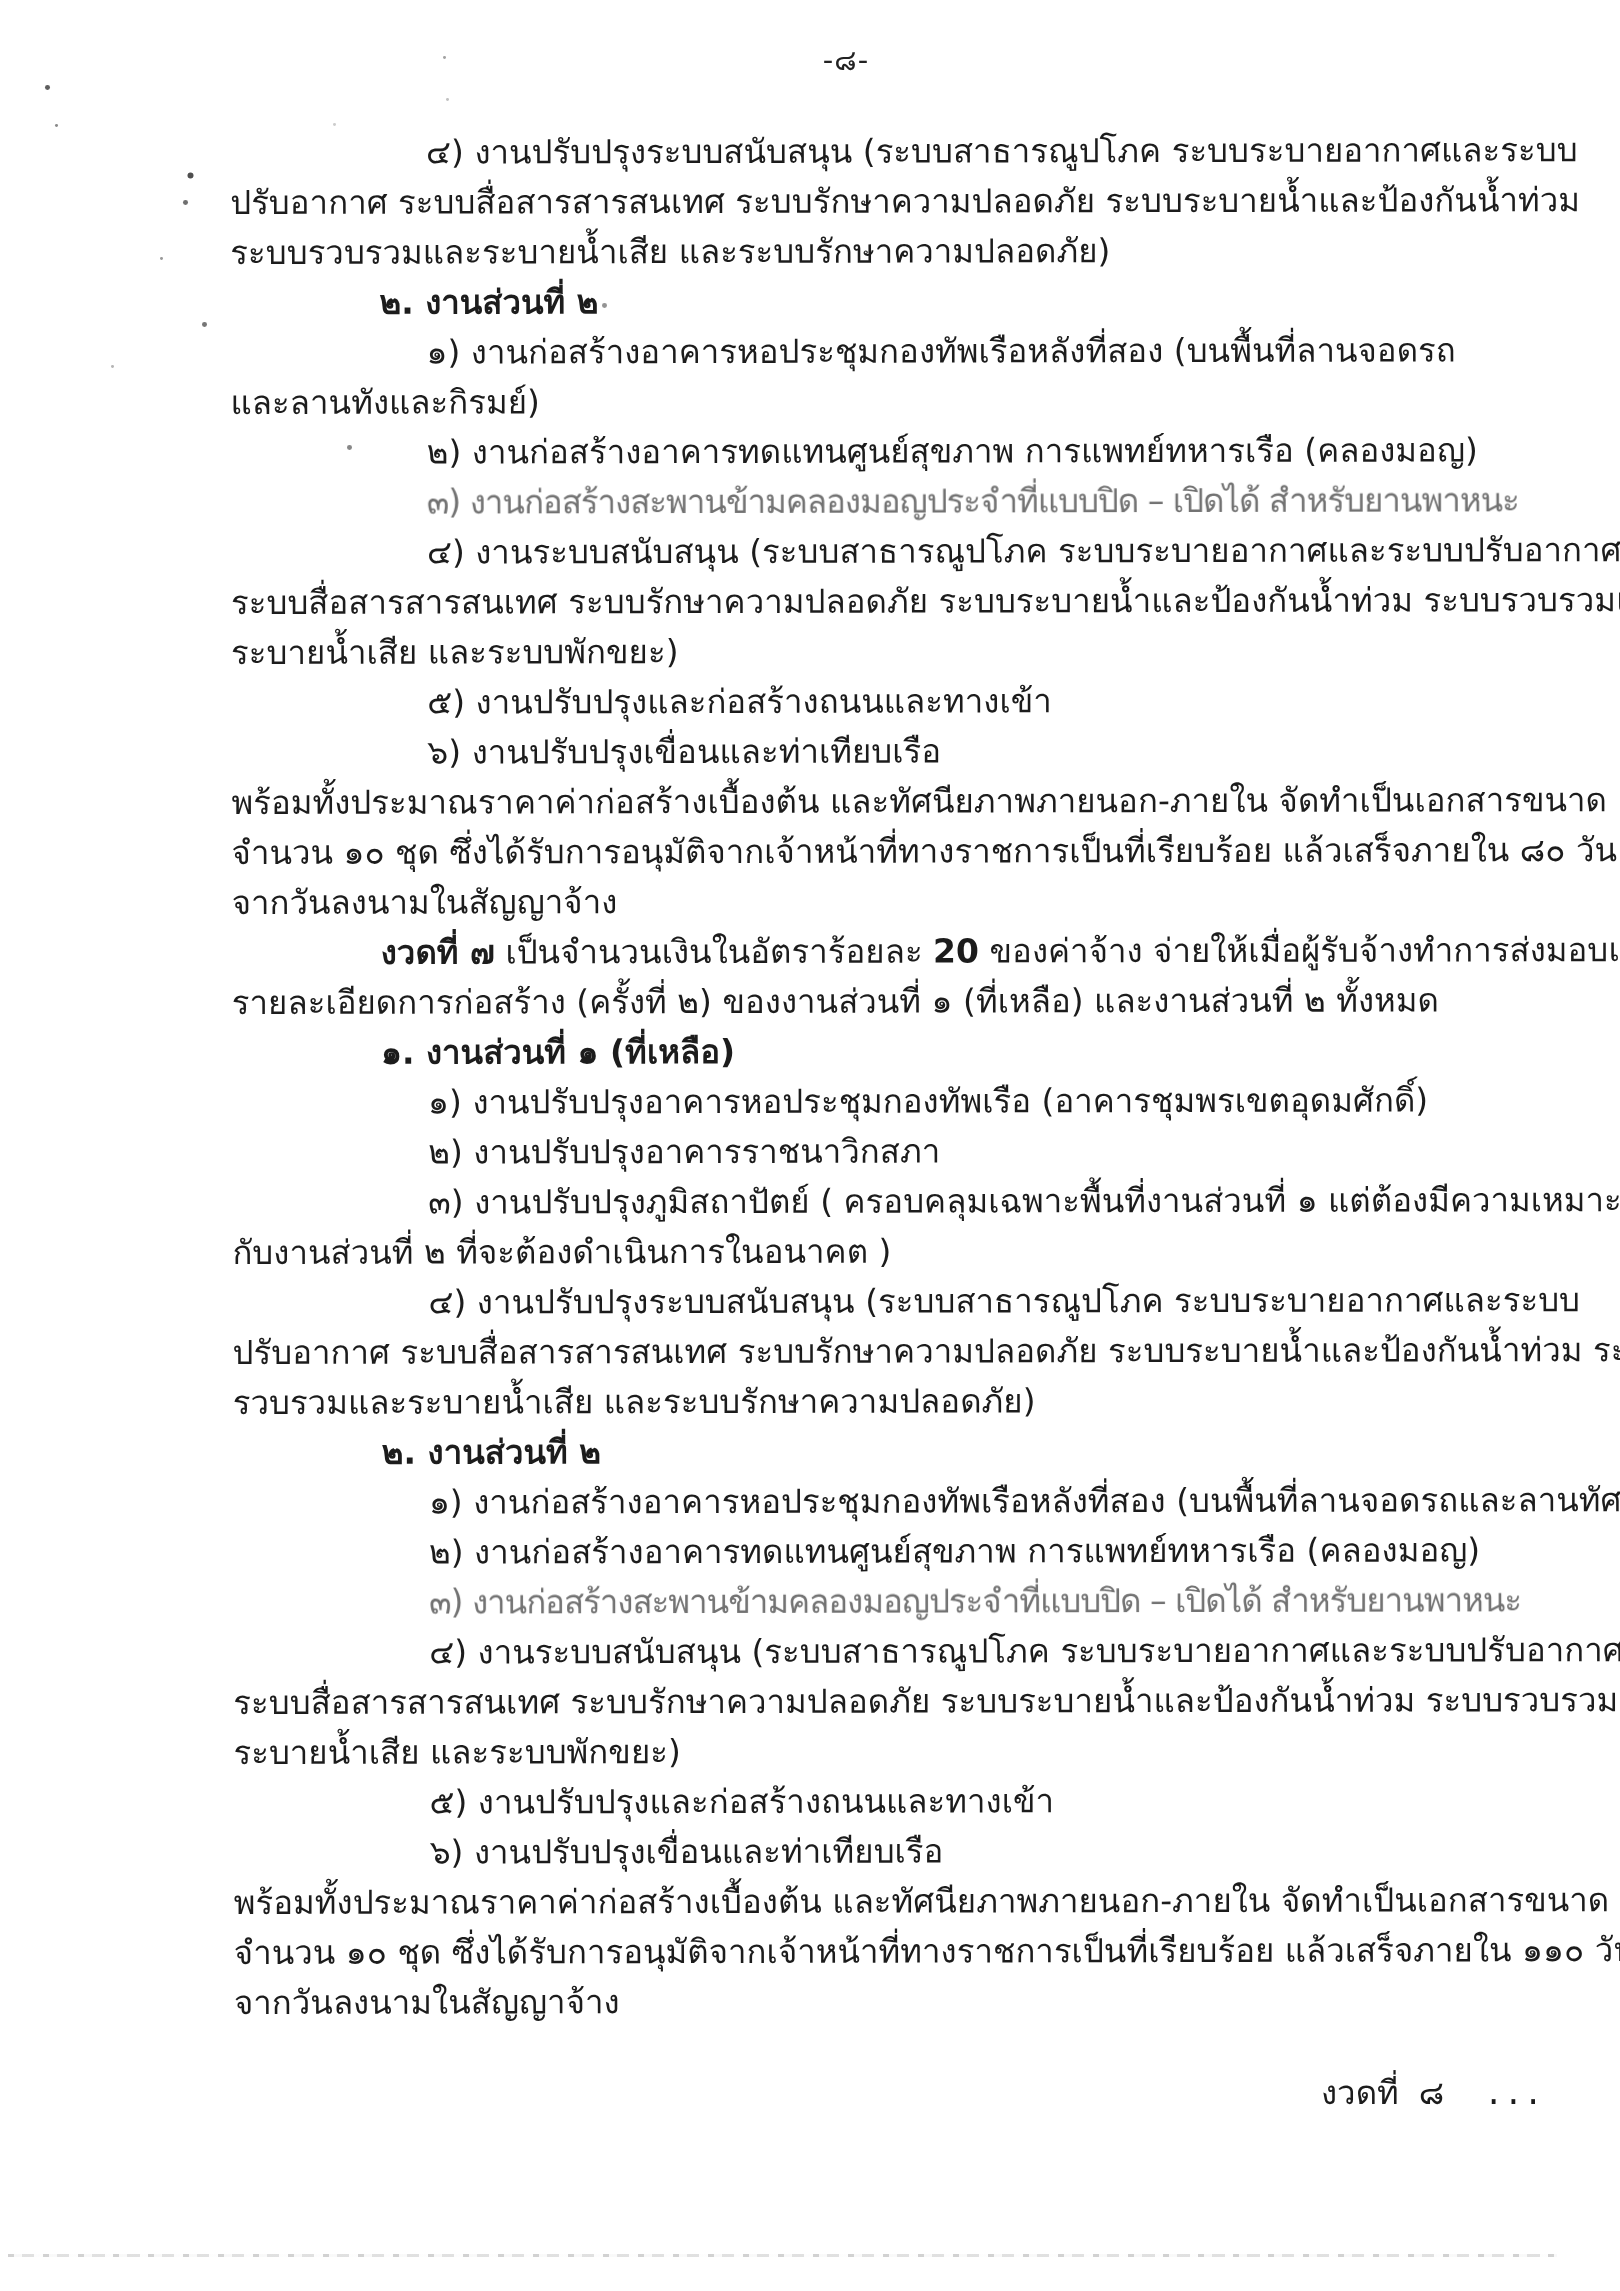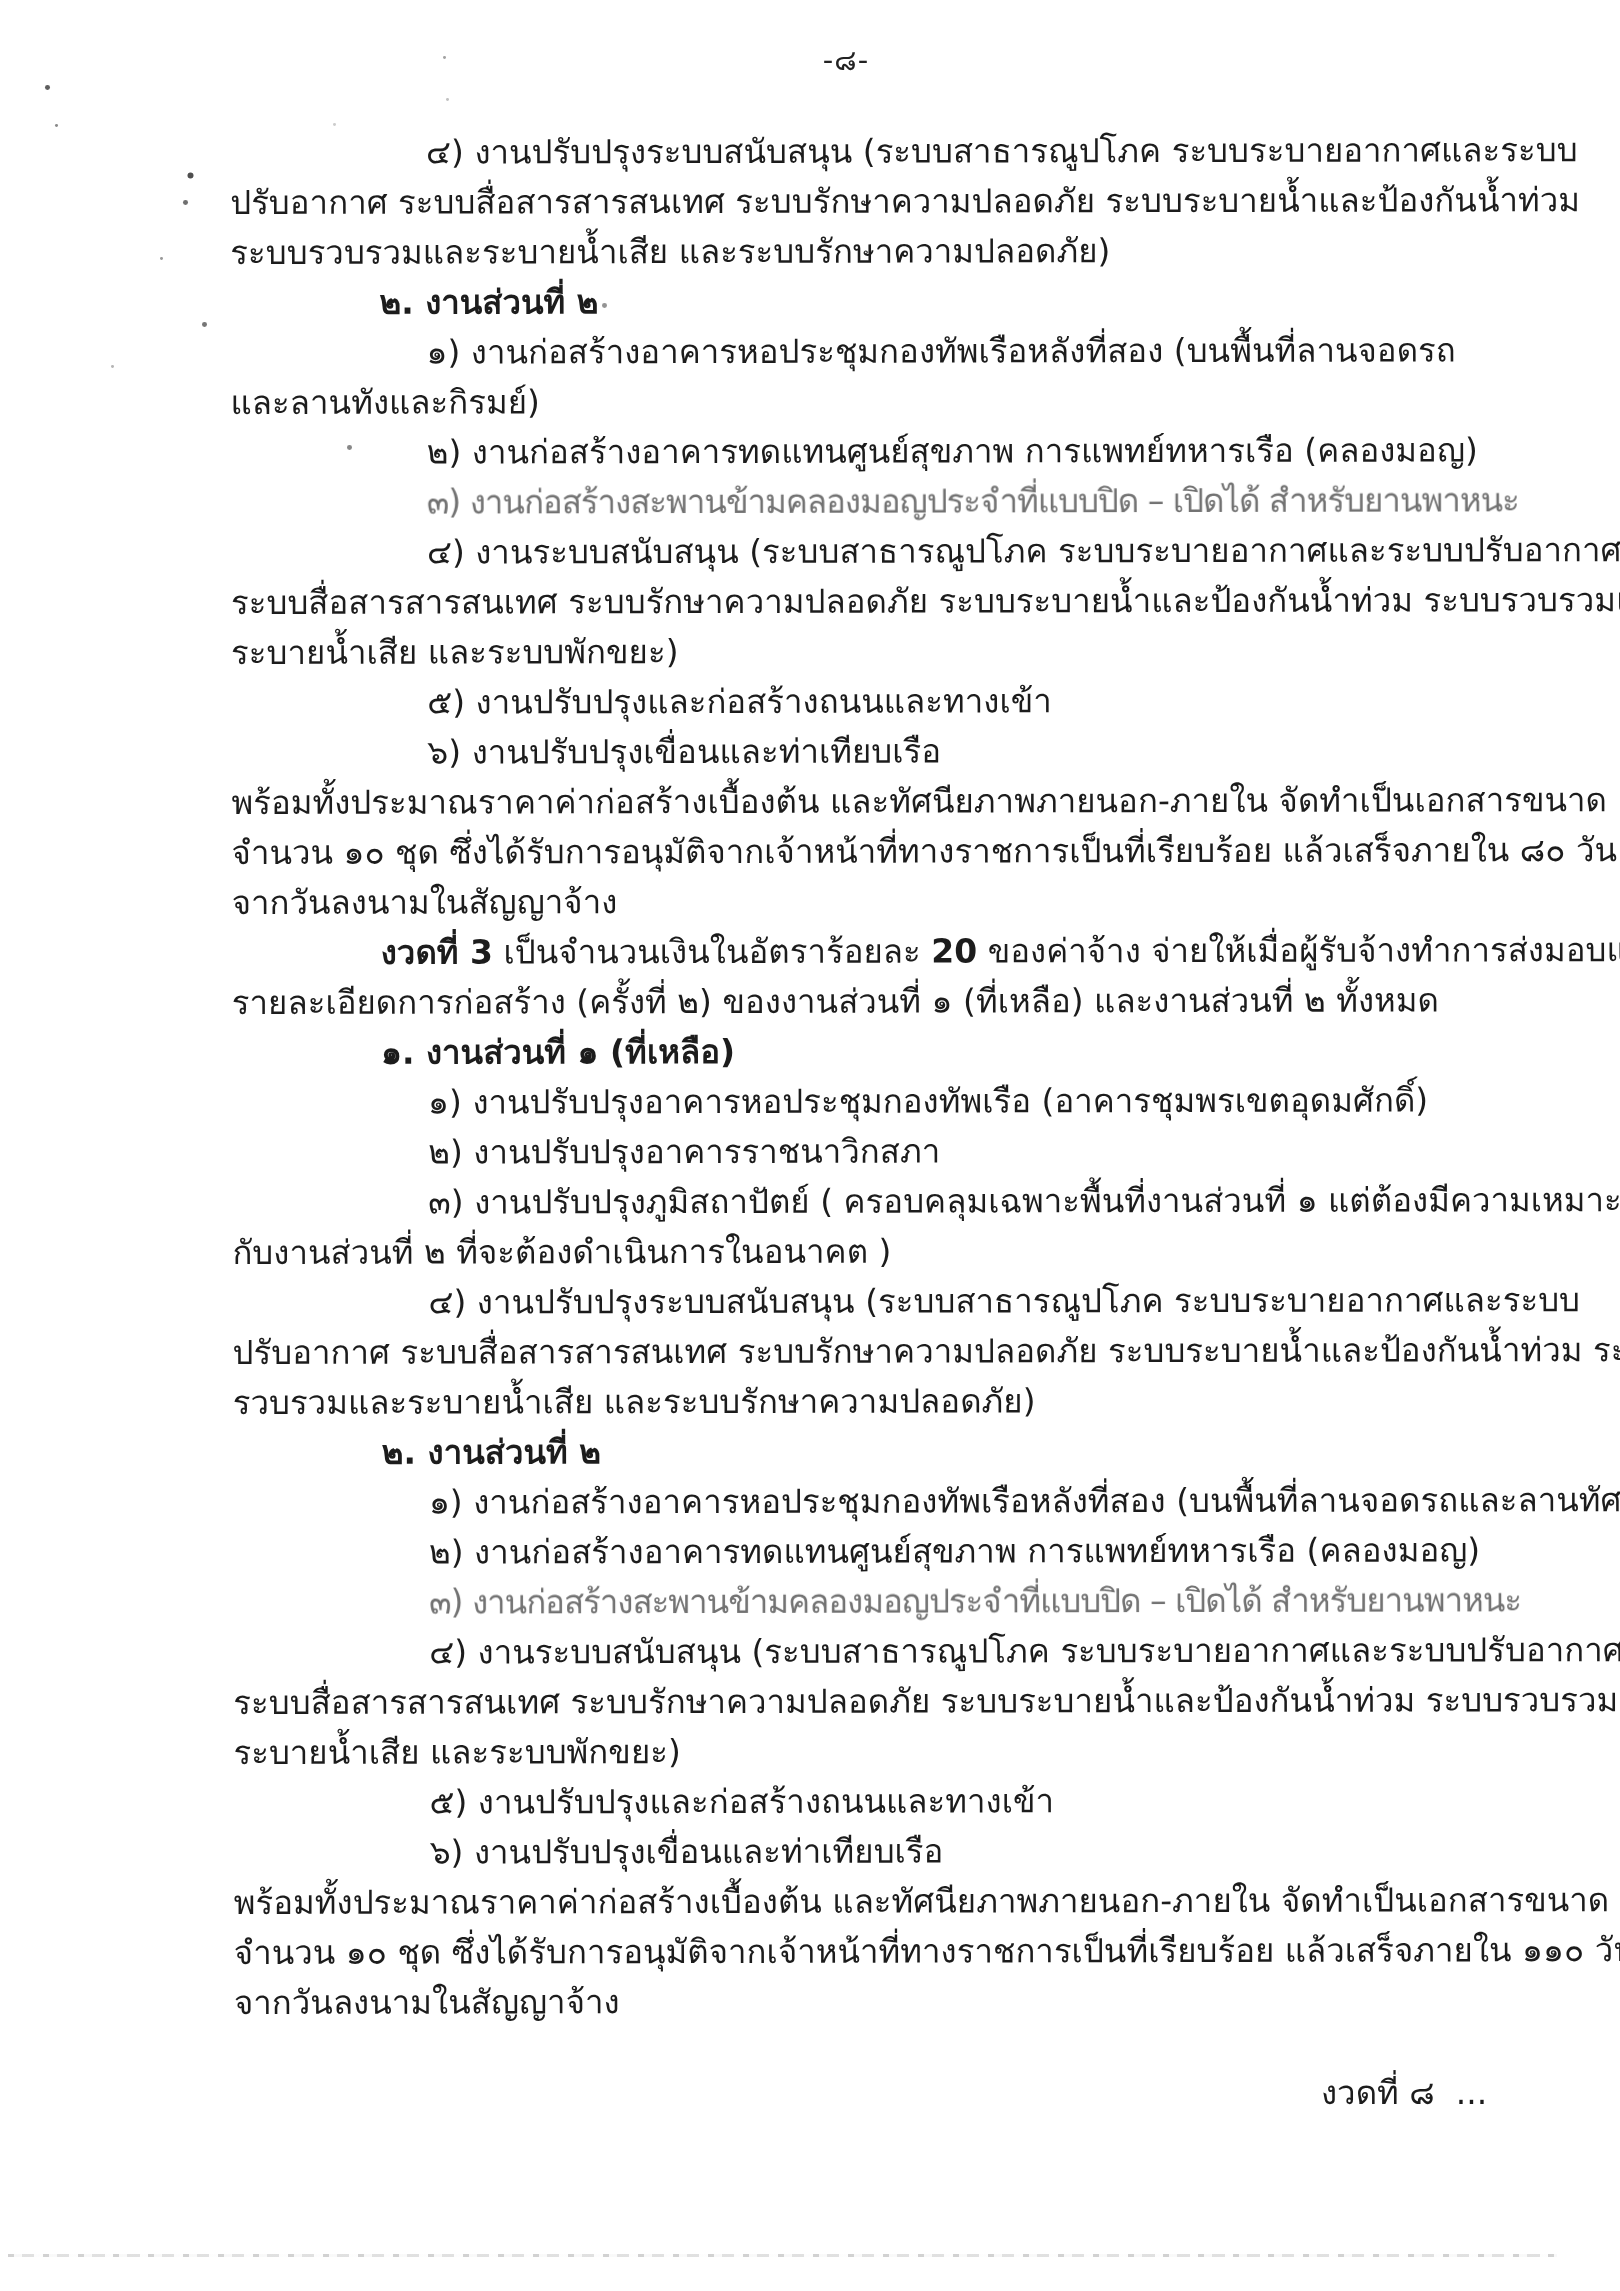--- a/index.html
+++ b/index.html
@@ -39,20 +39,21 @@
   .line.heading { padding-left:149px; }
   .line.para    { padding-left:149px; }
   .line.body    { padding-left:0; }
   .bold { font-weight:700; }
   .line.faded { color:#4b4b4b; opacity:.78; filter:blur(0.4px); letter-spacing:-1px; }
   .continuation {
     position:absolute;
     top:2066px; left:1321px;
     font-size:33px;
     white-space:pre;
+    font-family:Liberation Mono, monospace;
   }
   
   .speckles {
     position:absolute; top:0; left:0;
     width:2.9px; height:2.9px; border-radius:50%;
     background:transparent;
     box-shadow:
       46px 86px 0 1px rgba(40,40,40,.75),
       55px 124px 0 0 rgba(60,60,60,.6),
       189px 174px 0 1.5px rgba(35,35,35,.8),
@@ -97,21 +98,21 @@
       <div class="line item"><span>๒) งานก่อสร้างอาคารทดแทนศูนย์สุขภาพ การแพทย์ทหารเรือ (คลองมอญ)</span></div>
       <div class="line item faded"><span>๓) งานก่อสร้างสะพานข้ามคลองมอญประจำที่แบบปิด – เปิดได้ สำหรับยานพาหนะ</span></div>
       <div class="line item"><span>๔) งานระบบสนับสนุน (ระบบสาธารณูปโภค ระบบระบายอากาศและระบบปรับอากาศ</span></div>
       <div class="line body"><span>ระบบสื่อสารสารสนเทศ ระบบรักษาความปลอดภัย ระบบระบายน้ำและป้องกันน้ำท่วม ระบบรวบรวมและ</span></div>
       <div class="line body"><span>ระบายน้ำเสีย และระบบพักขยะ)</span></div>
       <div class="line item"><span>๕) งานปรับปรุงและก่อสร้างถนนและทางเข้า</span></div>
       <div class="line item"><span>๖) งานปรับปรุงเขื่อนและท่าเทียบเรือ</span></div>
       <div class="line body"><span>พร้อมทั้งประมาณราคาค่าก่อสร้างเบื้องต้น และทัศนียภาพภายนอก-ภายใน จัดทำเป็นเอกสารขนาด  A3</span></div>
       <div class="line body"><span>จำนวน ๑๐ ชุด ซึ่งได้รับการอนุมัติจากเจ้าหน้าที่ทางราชการเป็นที่เรียบร้อย แล้วเสร็จภายใน ๘๐ วัน นับถัด</span></div>
       <div class="line body"><span>จากวันลงนามในสัญญาจ้าง</span></div>
-      <div class="line para"><span class="bold">งวดที่ 3</span><span> เป็นจำนวนเงินในอัตราร้อยละ </span><span class="bold">20</span><span> ของค่าจ้าง จ่ายให้เมื่อผู้รับจ้างทำการส่งมอบแบบ</span></div>
+      <div class="line para"><span class="bold">งวดที่ ๗</span><span> เป็นจำนวนเงินในอัตราร้อยละ </span><span class="bold">20</span><span> ของค่าจ้าง จ่ายให้เมื่อผู้รับจ้างทำการส่งมอบแบบ</span></div>
       <div class="line body"><span>รายละเอียดการก่อสร้าง (ครั้งที่ ๒) ของงานส่วนที่ ๑ (ที่เหลือ) และงานส่วนที่ ๒ ทั้งหมด</span></div>
       <div class="line heading bold"><span class="bold">๑. งานส่วนที่ ๑ (ที่เหลือ)</span></div>
       <div class="line item"><span>๑) งานปรับปรุงอาคารหอประชุมกองทัพเรือ (อาคารชุมพรเขตอุดมศักดิ์)</span></div>
       <div class="line item"><span>๒) งานปรับปรุงอาคารราชนาวิกสภา</span></div>
       <div class="line item"><span>๓) งานปรับปรุงภูมิสถาปัตย์ ( ครอบคลุมเฉพาะพื้นที่งานส่วนที่ ๑ แต่ต้องมีความเหมาะสม</span></div>
       <div class="line body"><span>กับงานส่วนที่ ๒ ที่จะต้องดำเนินการในอนาคต )</span></div>
       <div class="line item"><span>๔) งานปรับปรุงระบบสนับสนุน (ระบบสาธารณูปโภค ระบบระบายอากาศและระบบ</span></div>
       <div class="line body"><span>ปรับอากาศ ระบบสื่อสารสารสนเทศ ระบบรักษาความปลอดภัย ระบบระบายน้ำและป้องกันน้ำท่วม ระบบ</span></div>
       <div class="line body"><span>รวบรวมและระบายน้ำเสีย และระบบรักษาความปลอดภัย)</span></div>
       <div class="line heading bold"><span class="bold">๒. งานส่วนที่ ๒</span></div>

